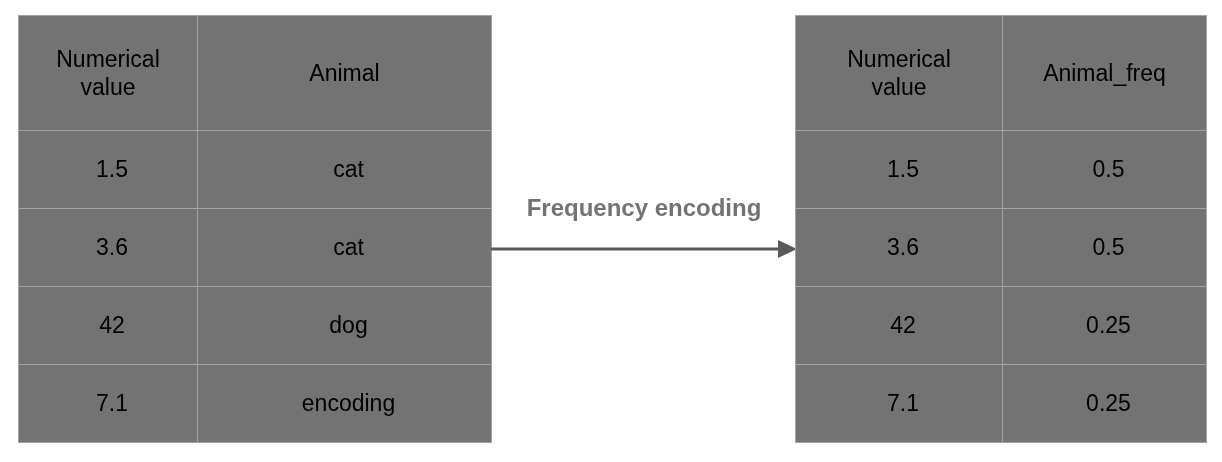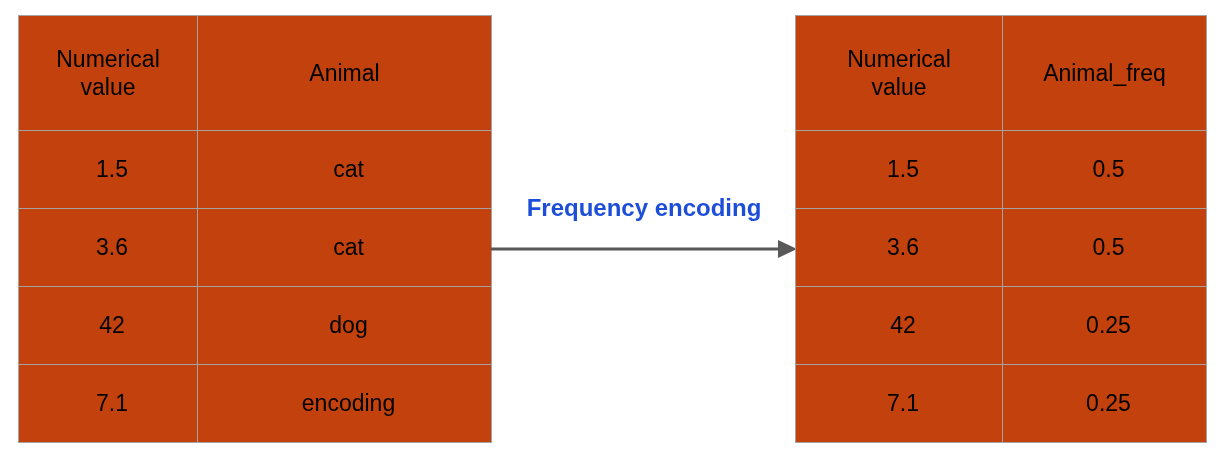--- a/index.html
+++ b/index.html
@@ -22,21 +22,21 @@
     top: 0;
     width: 1222px;
     height: 462px;
   }
 
   
   .data-table {
     position: absolute;
     border-collapse: collapse;
     table-layout: fixed;
-    background: #c2410c;
+    background: #737373;
   }
   .data-table td {
     border: 1px solid #a3a3a3;
     padding: 0;
     font-size: 23px;
     line-height: 1.22;
     color: #000000;
     font-weight: normal;
     vertical-align: middle;
   }
@@ -84,21 +84,21 @@
   }
 
   #flow-label {
     position: absolute;
     left: 488px;
     top: 194px;
     width: 312px;
     text-align: center;
     font-size: 24px;
     font-weight: bold;
-    color: #1d4ed8;
+    color: #737373;
     letter-spacing: 0px;
     white-space: nowrap;
   }
 </style>
 </head>
 <body>
 
 <div class="diagram">
 
   <table class="data-table" id="table-left">

